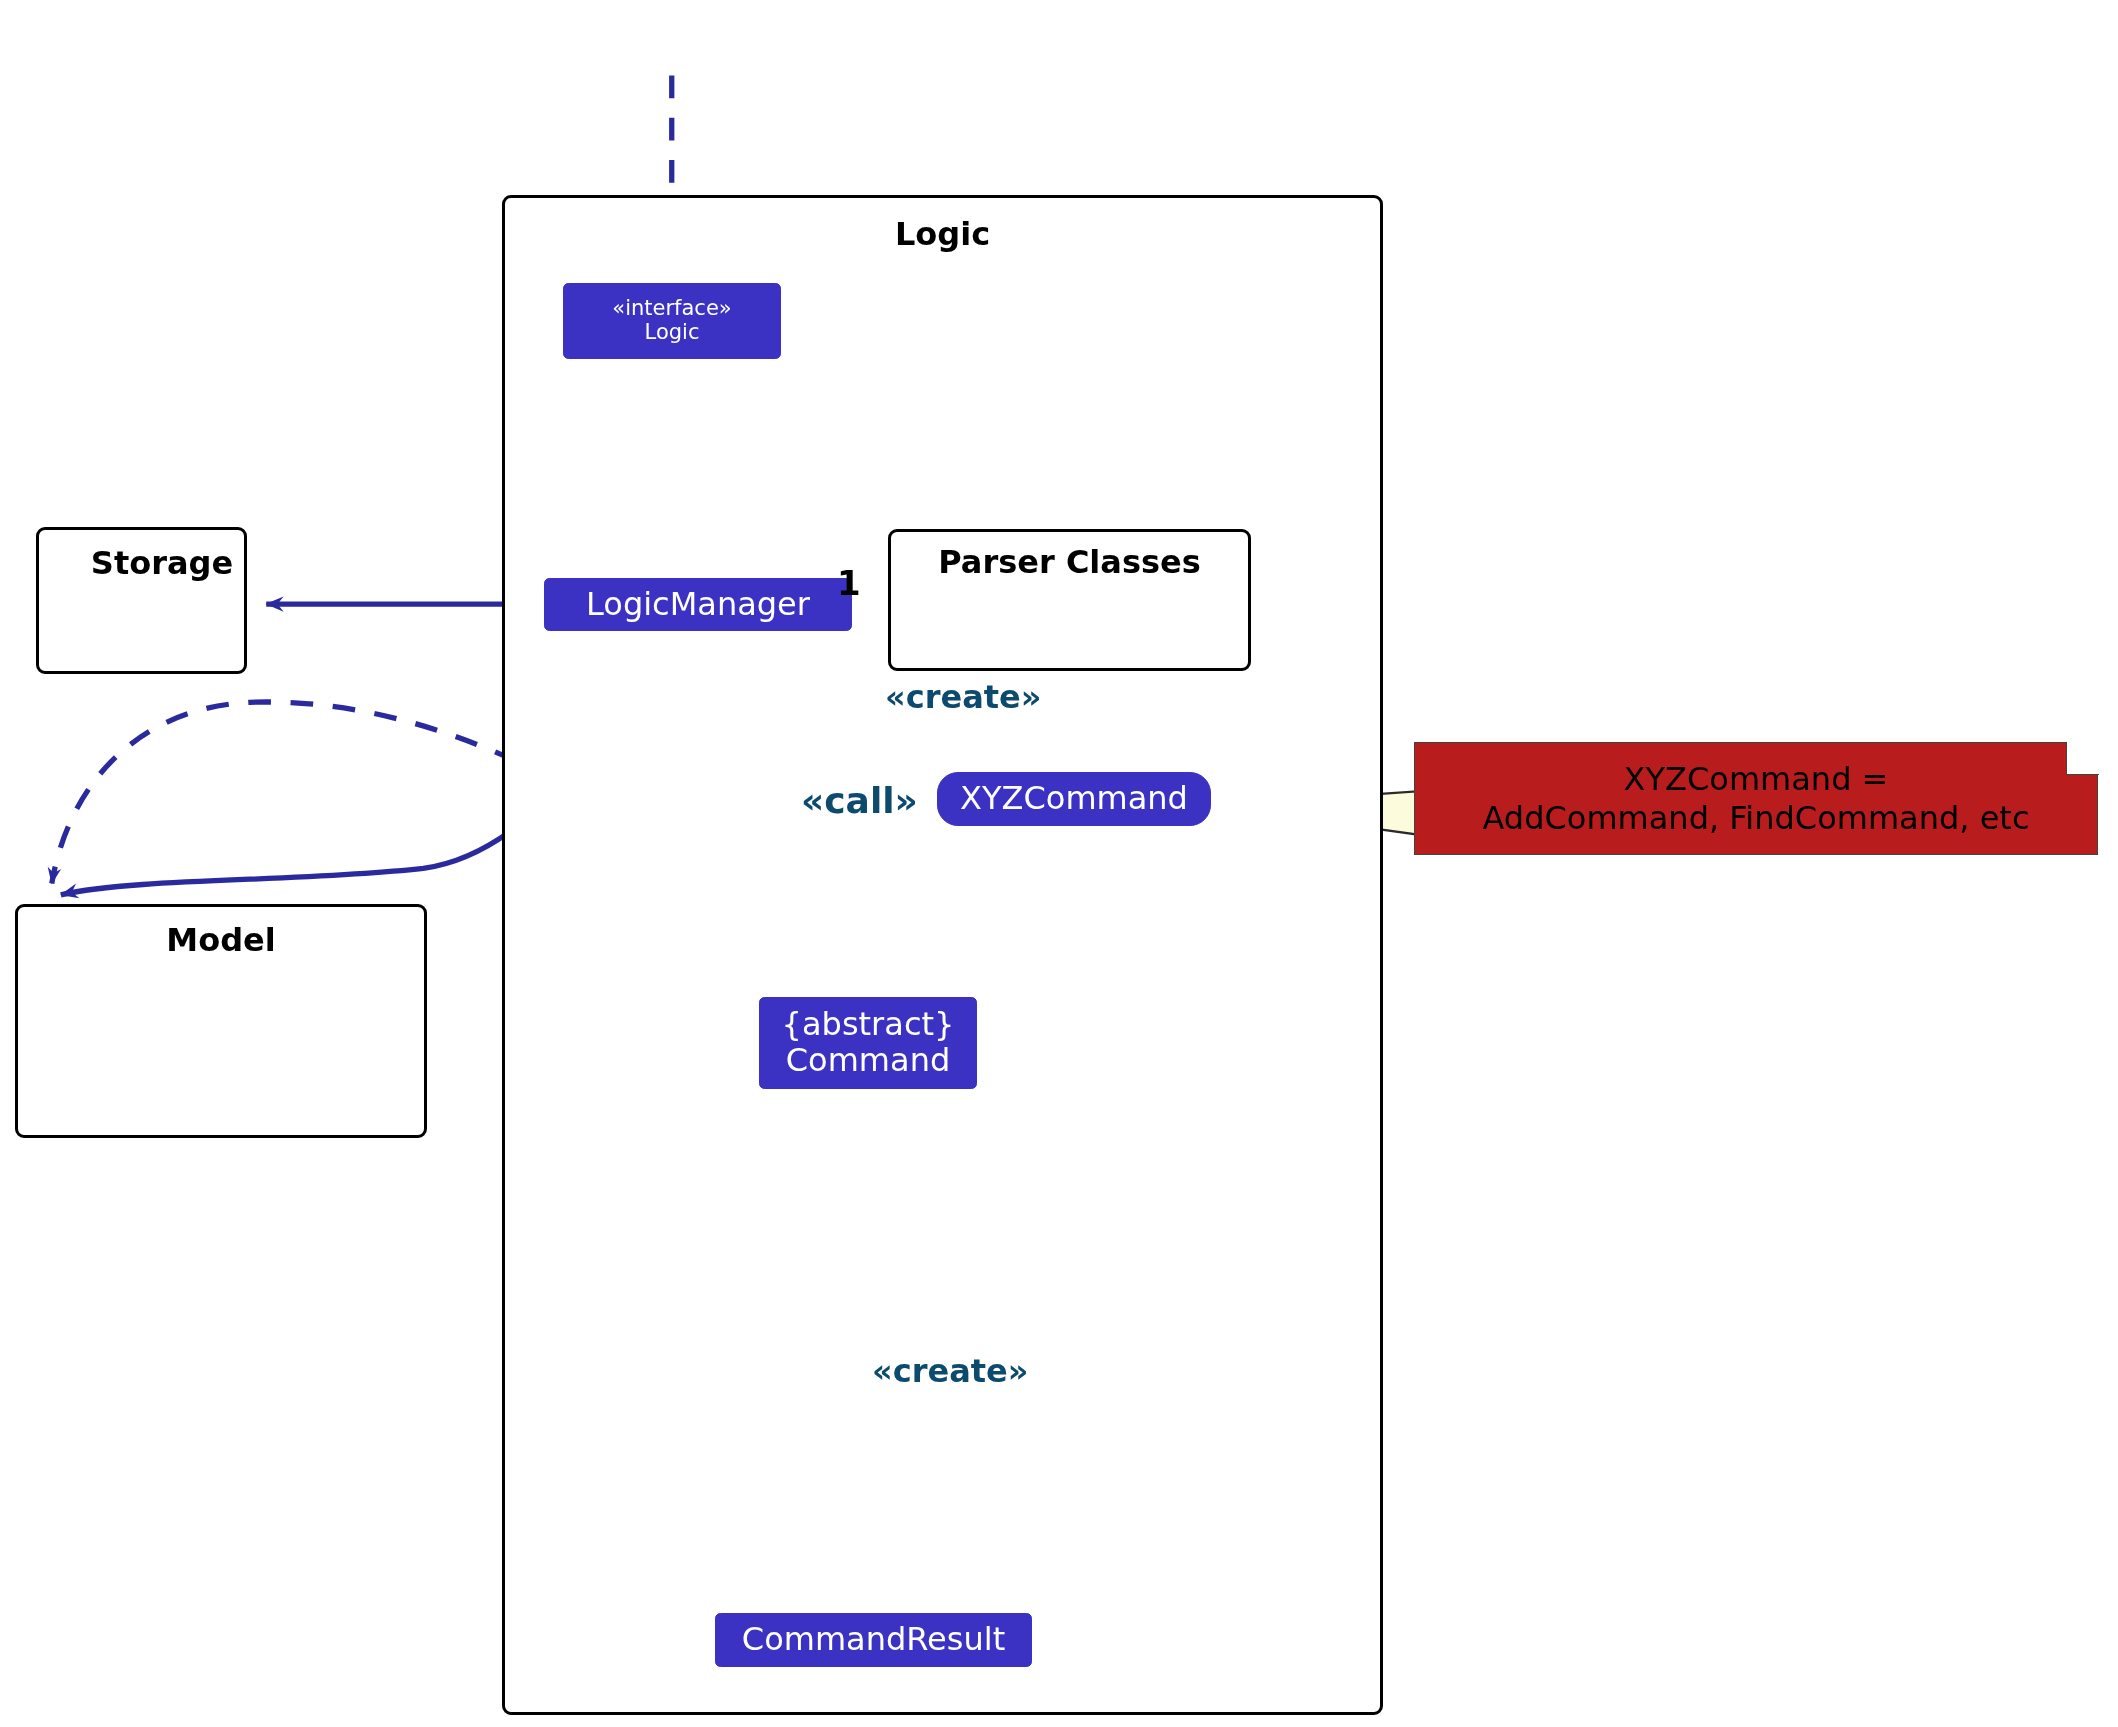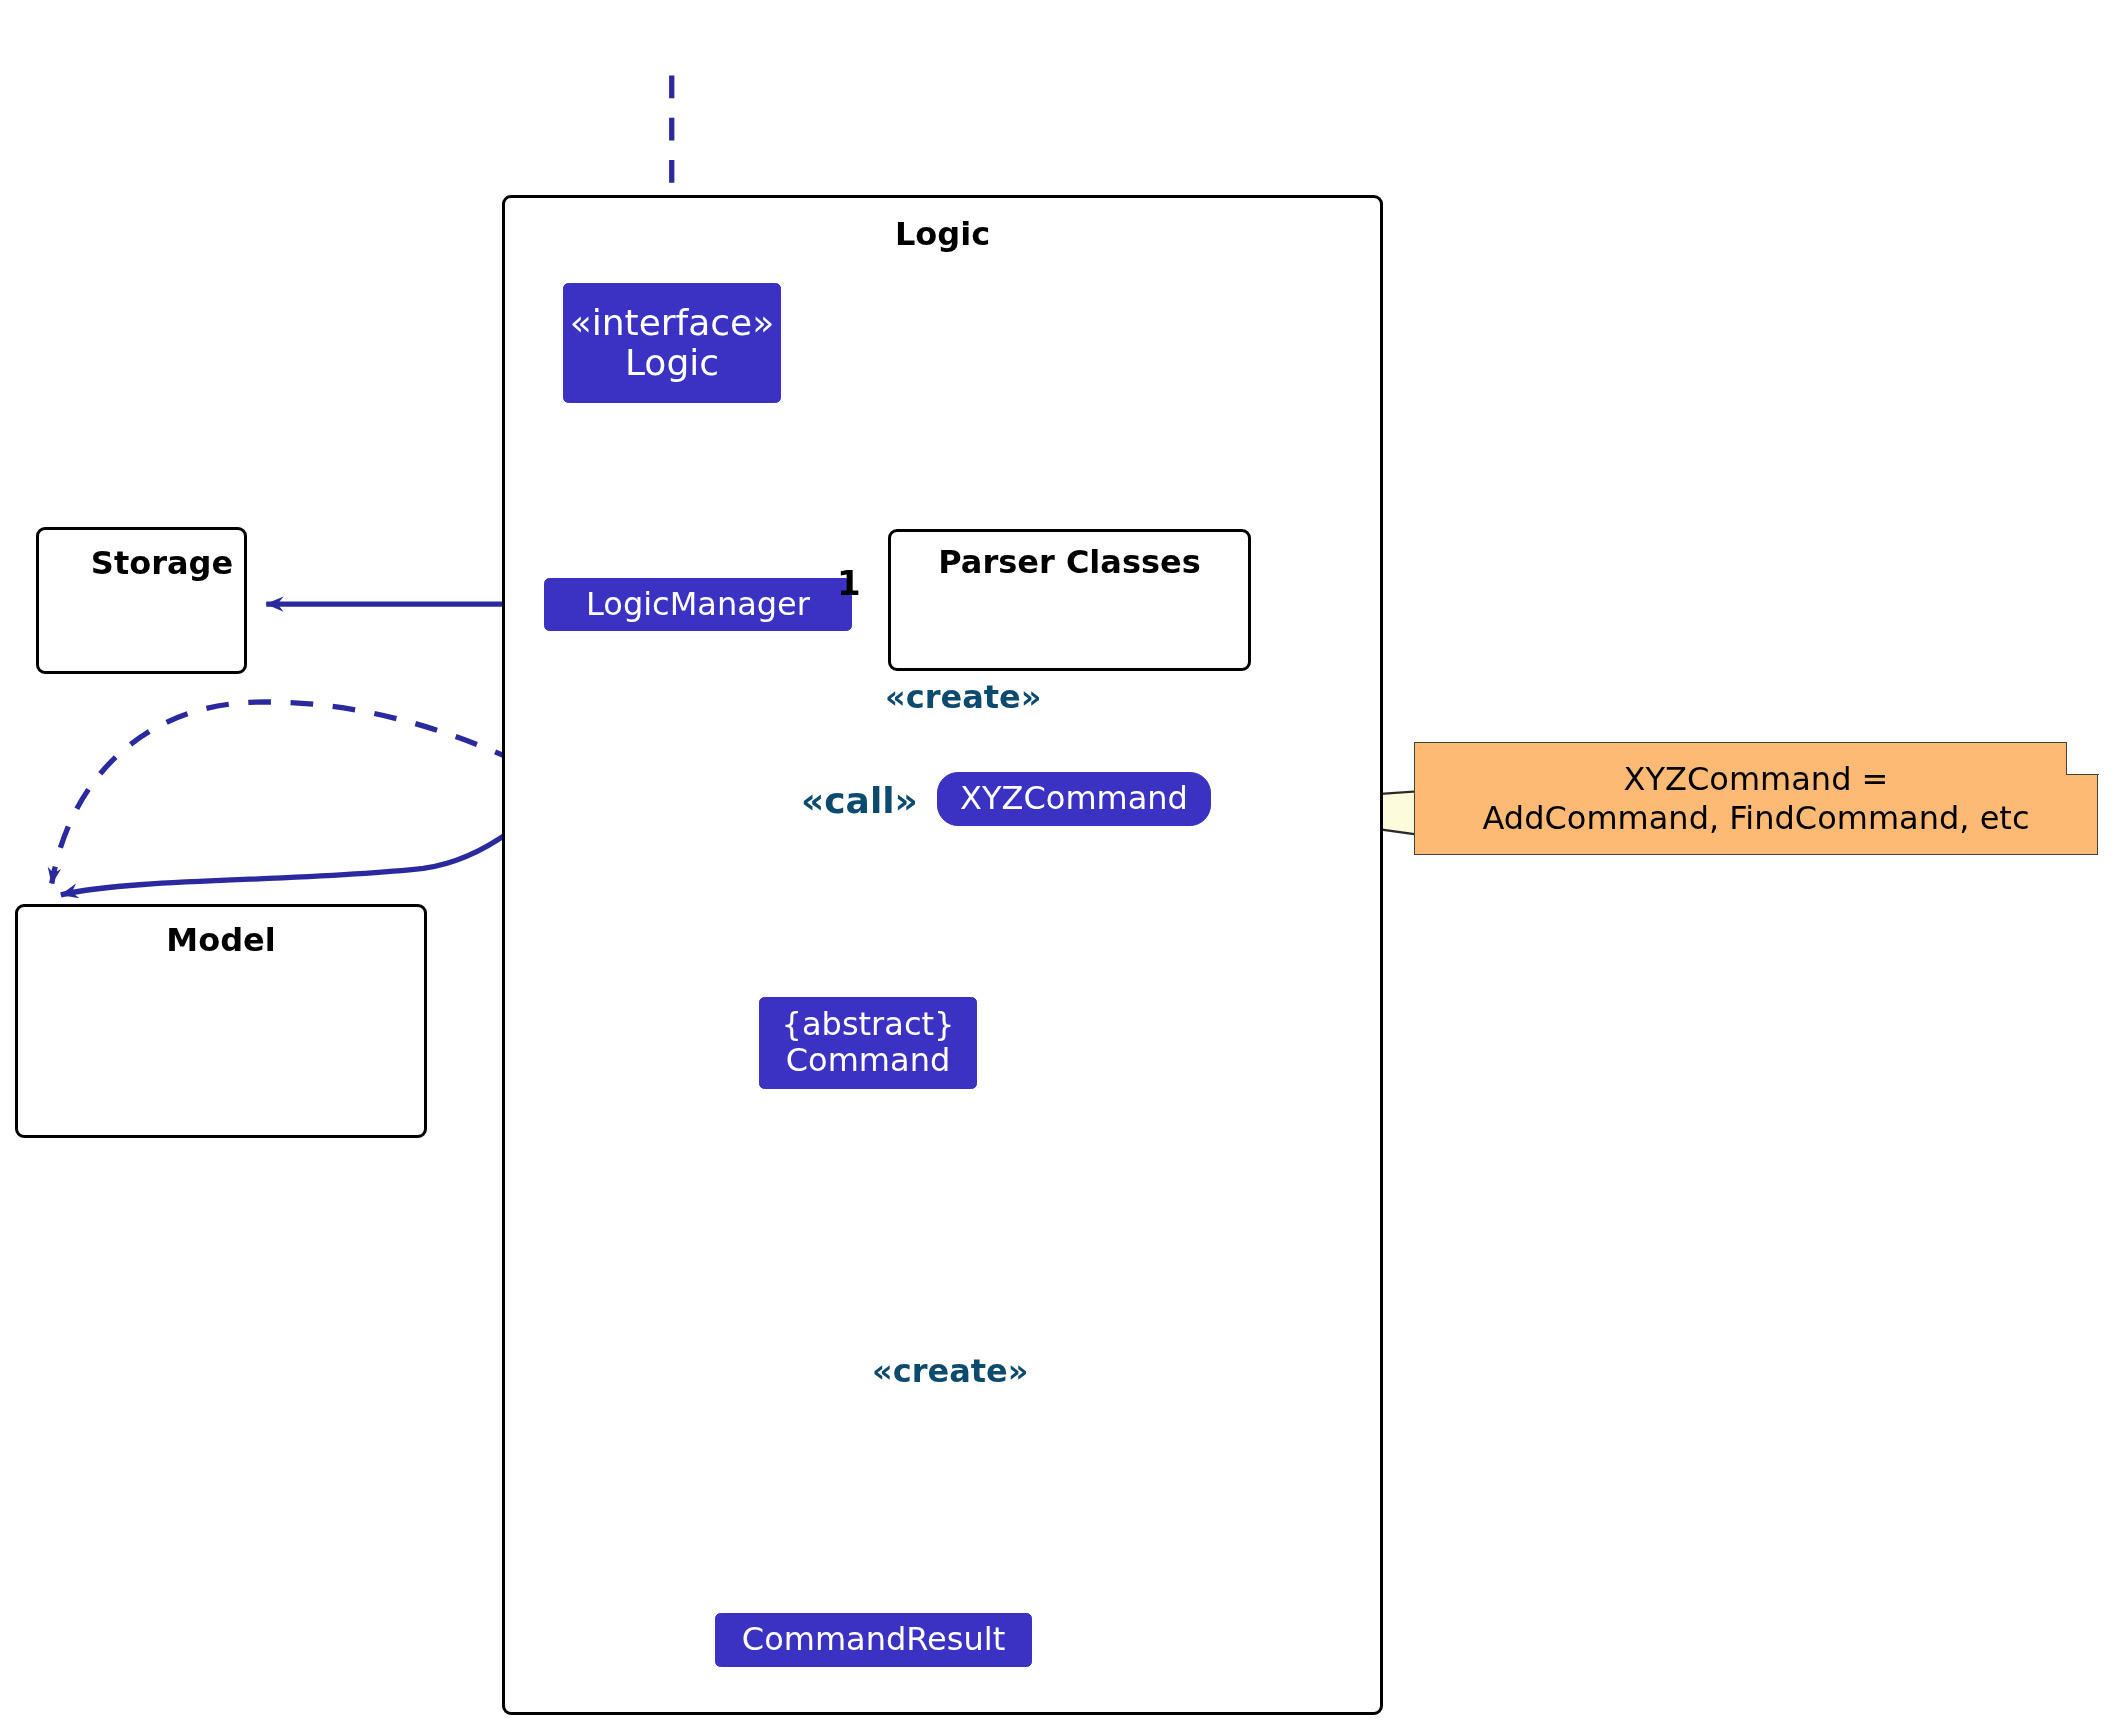--- a/index.html
+++ b/index.html
@@ -58,21 +58,21 @@
     position:absolute;
     font-weight:bold;
     color:#000000;
     white-space:nowrap;
   }
 
   
   .note{
     position:absolute;
     box-sizing:border-box;
-    background:#fdba74;
+    background:#b91c1c;
     border:1.5px solid #44443a;
     color:#000000;
     text-align:center;
     line-height:1.22;
     white-space:nowrap;
   }
   .note .fold{
     position:absolute;
     top:-1.5px;right:-1.5px;
     width:32px;height:32px;
@@ -138,21 +138,21 @@
   </div>
 
   <div class="comp" style="left:15px;top:904px;width:412px;height:234px;">
     <div class="comp-title" style="top:13.6px;font-size:32px;">Model</div>
   </div>
 
   <div class="comp" style="left:888px;top:529px;width:363px;height:142px;">
     <div class="comp-title" style="top:10.6px;font-size:32px;">Parser Classes</div>
   </div>
 
-  <div class="cls" style="left:563px;top:283px;width:218px;height:120px;font-size:36px;">
+  <div class="cls" style="left:563px;top:283px;width:218px;height:76px;font-size:21px;">
     <span>«interface»</span>
     <span>Logic</span>
   </div>
 
   <div class="cls" style="left:544px;top:578px;width:308px;height:53px;font-size:32px;">
     <span>LogicManager</span>
   </div>
 
   <div class="cls" style="left:937px;top:772px;width:274px;height:54px;font-size:32px;border-radius:21px;">
     <span>XYZCommand</span>

